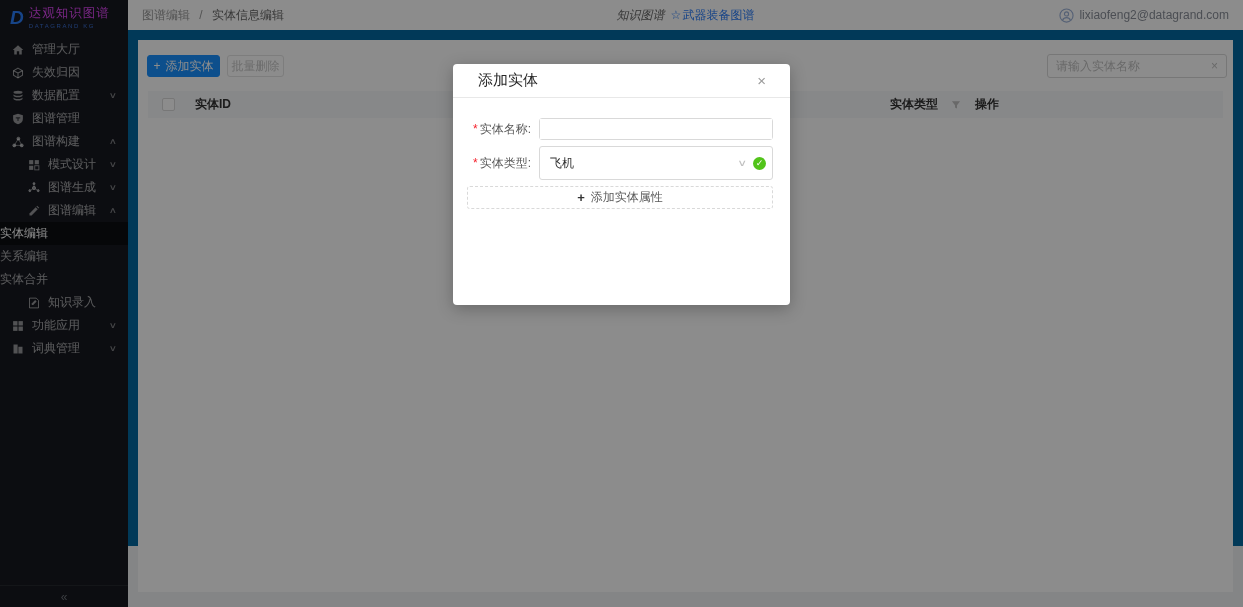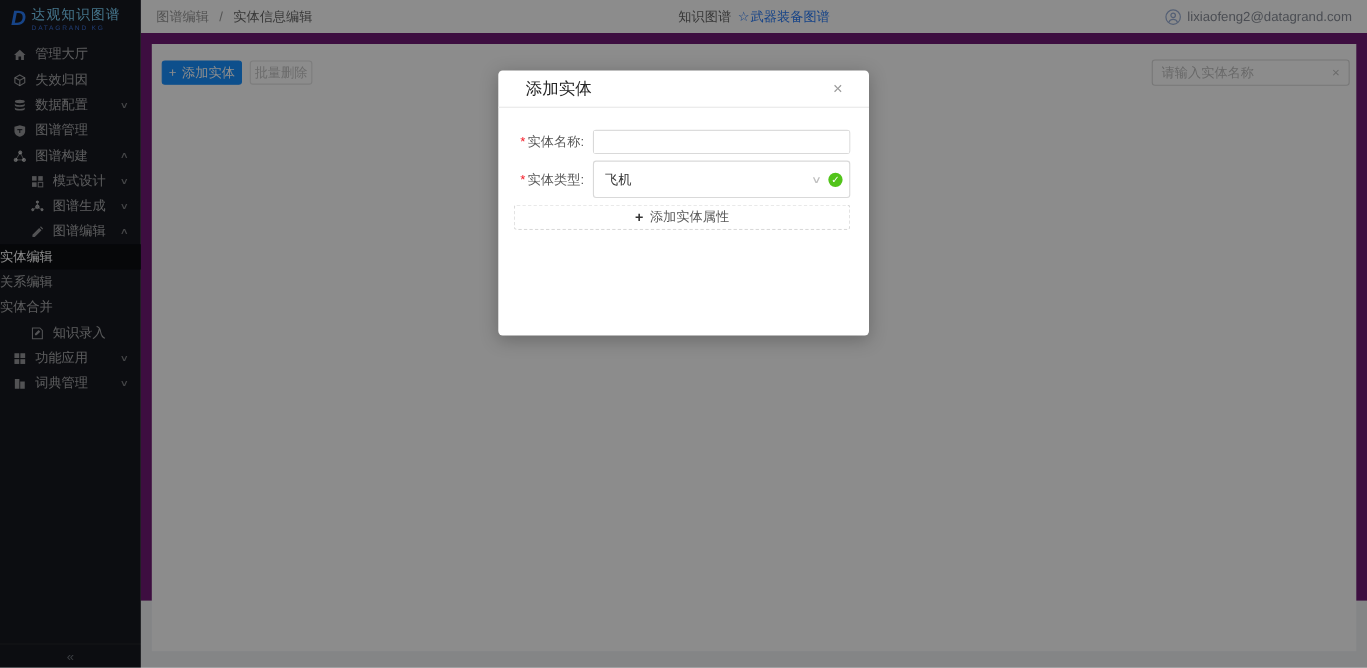--- a/index.html
+++ b/index.html
@@ -5,43 +5,43 @@
   * { margin:0; padding:0; box-sizing:border-box; }
   html,body { width:1243px; height:607px; overflow:hidden; }
   body { font-family:"Liberation Sans","DejaVu Sans",sans-serif; font-size:12px; background:#f0f2f5; }
 
   .app { position:relative; width:1243px; height:607px; }
 
   
   .sidebar { position:absolute; left:0; top:0; width:128px; height:607px; background:#16181f; z-index:1; }
   .logo { display:flex; align-items:center; padding:5px 0 4px 10px; height:33px; }
   .logo-mark { font-size:19px; font-weight:bold; font-style:italic; color:#2a7cf7; margin-right:5px; line-height:1; }
-  .logo-cn { color:#7dd3fc; font-size:12.5px; letter-spacing:1px; white-space:nowrap;text-align:center; }
+  .logo-cn { color:#d946ef; font-size:12.5px; letter-spacing:1px; white-space:nowrap;text-align:center; }
   .logo-en { color:#3b6fd4; font-size:6px; letter-spacing:1.6px; margin-top:1px; white-space:nowrap; }
   .menu { padding-top:5px; }
   .mi { position:relative; height:23px; display:flex; align-items:center; color:rgba(255,255,255,0.62); cursor:pointer; white-space:nowrap; }
   .mi .ic { width:12px; height:12px; margin-right:8px; flex:none; color:rgba(255,255,255,0.55); }
   .mi .ic svg { width:12px; height:12px; display:block; }
   .mi.lvl1 { padding-left:12px; }
   .mi.lvl2 { padding-left:28px; }
   .mi.lvl3 { }
   .mi .chev { position:absolute; right:12px; font-size:8px; color:rgba(255,255,255,0.45); transform:scaleX(1.4); }
   .mi.selected { background:#0b0d12; color:#ffffff; }
   .mi-label { font-size:12px; }
   .sidebar-foot { position:absolute; bottom:0; left:0; width:100%; height:22px; border-top:1px solid rgba(255,255,255,0.07);
                   display:flex; align-items:center; justify-content:center; color:#6c7078; font-size:12px; cursor:pointer; }
 
   
-  .main { position:absolute; left:128px; top:0; width:1115px; height:546px; background:#701a75; }
+  .main { position:absolute; left:128px; top:0; width:1115px; height:546px; background:#0369a1; }
   .topbar { position:relative; height:30px; background:#ffffff; display:flex; align-items:center; padding:0 14px; }
   .crumb { color:#999; }
   .crumb .sep { margin:0 6px; color:#999; }
   .crumb .cur { color:#666; }
   .top-center { position:absolute; left:50%; top:0; height:30px; transform:translateX(-50%); display:flex; align-items:center; white-space:nowrap; }
-  .tc-prefix { color:#666; margin-right:6px; }
+  .tc-prefix { color:#666; margin-right:6px;font-style:italic; }
   .tc-star { color:#2a7cf7; margin-right:1px; }
   .tc-name { color:#2a7cf7; }
   .userbox { margin-left:auto; display:flex; align-items:center; color:#8a8f99; }
   .avatar { width:15px; height:15px; margin-right:5px; color:#9bb0d6; }
   .avatar svg { width:15px; height:15px; display:block; }
 
   .card { position:relative; margin:10px 10px 0 10px; width:1095px; height:552px; background:#ffffff; }
   .toolbar { display:flex; align-items:center; padding:14px 6px 0 9px; }
   .btn { height:22px; border-radius:3px; font-size:12px; display:inline-flex; align-items:center; justify-content:center; cursor:pointer; }
   .btn-add { background:#1890ff; color:#fff; border:1px solid #1890ff; width:73px; }
@@ -284,20 +284,31 @@
         </button>
         <button class="btn btn-del">
           <span>批量删除</span>
         </button>
         <div class="search">
           <input type="text" placeholder="请输入实体名称" style="">
           <span class="clear">×</span>
         </div>
       </div>
 
+      <div class="thead">
+        <span class="cbx"></span>
+        <span class="th th-id">实体ID</span>
+        <span class="th th-type">实体类型</span>
+        <span class="funnel">
+            <svg viewBox="0 0 16 16" fill="currentColor">
+              <path d="M1.5 2h13L9.6 8.2v5.3l-3.2-1.6V8.2z"></path>
+            </svg>
+          </span>
+        <span class="th th-op">操作</span>
+      </div>
     </div>
   </div>
 
   <div class="mask"></div>
 
   <div class="modal">
     <div class="m-head">
       <span class="m-title">添加实体</span>
       <span class="m-close">×</span>
     </div>

